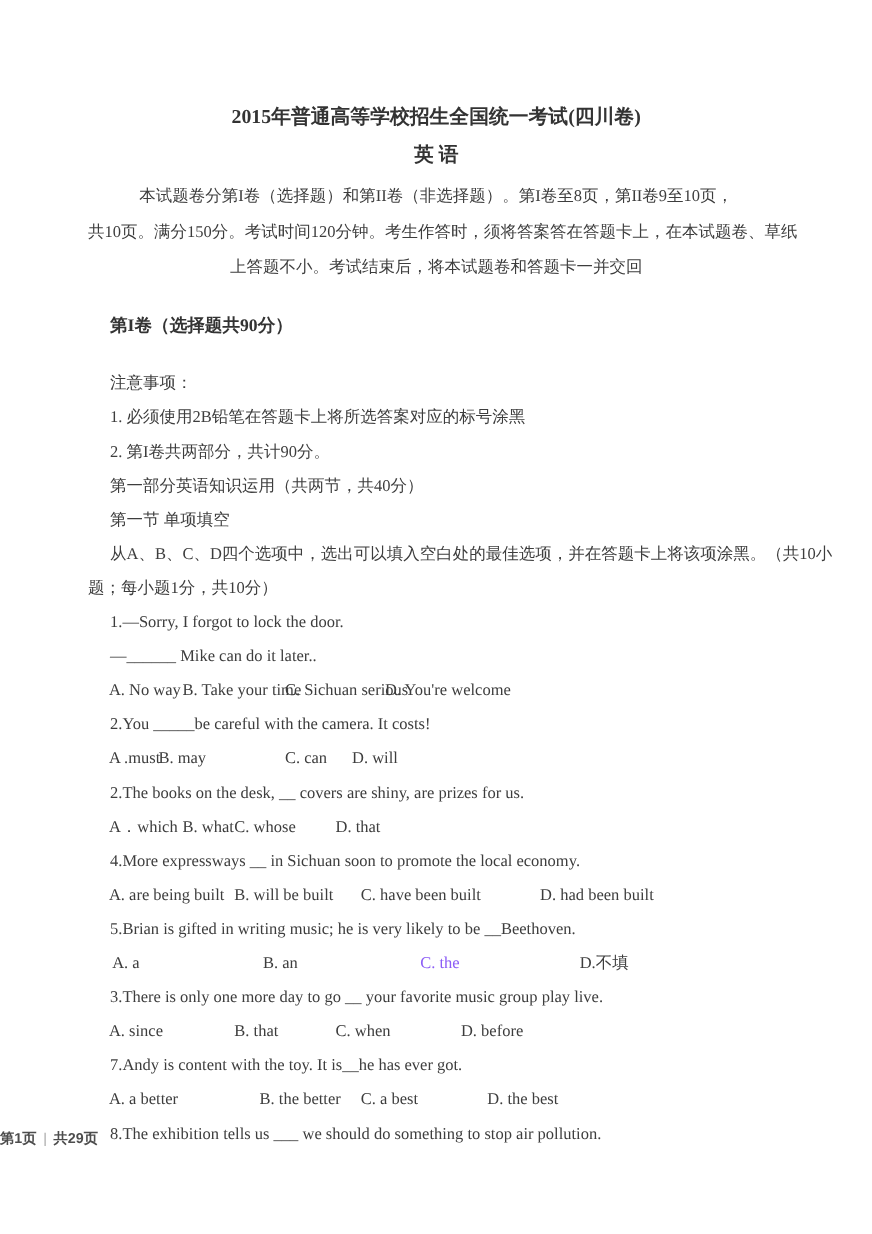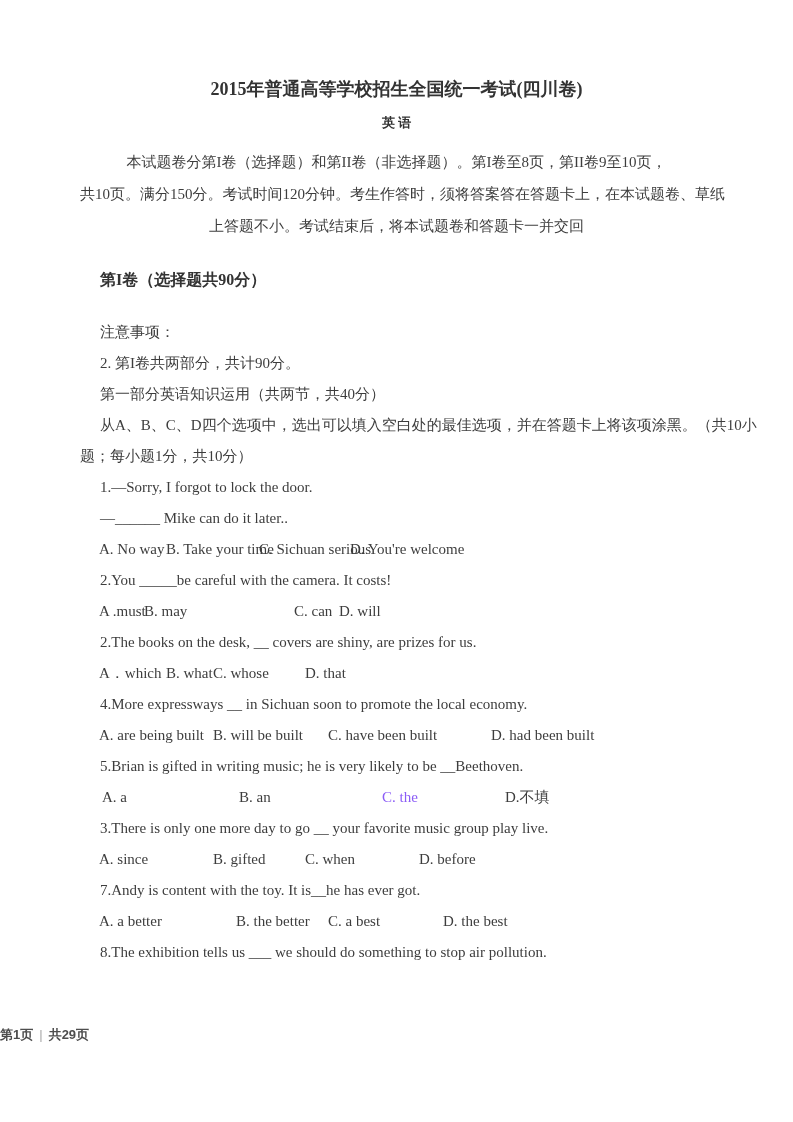--- a/index.html
+++ b/index.html
@@ -6,33 +6,33 @@
   .page {
     position: relative;
     width: 793px;
     height: 1122px;
     margin: 0 auto;
     background: #ffffff;
     font-family: "Liberation Serif", "DejaVu Serif", serif;
     color: #3d3d3d;
     overflow: hidden;
   }
-  .content { padding: 0 80px; }
+  .content { padding: 17px 80px; }
   .title {
     padding-top: 76px;
     text-align: center;
     font-size: 18px;
     font-weight: bold;
     color: #333333;
     line-height: 26px;
   }
   .subject {
     margin-top: 8px;
     text-align: center;
-    font-size: 13px;
+    font-size: 18px;
     font-weight: bold;
     color: #333333;
     line-height: 26px;
   }
   .intro { margin-top: 10px; }
   .intro .line { text-align: center; line-height: 32px; padding-left: 0; }
   .line {
     font-size: 15px;
     line-height: 31px;
     padding-left: 20px;
@@ -76,68 +76,70 @@
     <div class="title">2015年普通高等学校招生全国统一考试(四川卷)</div>
     <div class="subject">英 语</div>
     <div class="intro" id="intro">
         <div class="line">本试题卷分第I卷（选择题）和第II卷（非选择题）。第I卷至8页，第II卷9至10页，</div>
         <div class="line">共10页。满分150分。考试时间120分钟。考生作答时，须将答案答在答题卡上，在本试题卷、草纸</div>
         <div class="line">上答题不小。考试结束后，将本试题卷和答题卡一并交回</div>
       </div>
     <div class="sec-heading">第I卷（选择题共90分）</div>
     <div class="line notice">注意事项：</div>
     <div id="notes">
+        <div class="line">1. 必须使用2B铅笔在答题卡上将所选答案对应的标号涂黑</div>
         <div class="line">2. 第I卷共两部分，共计90分。</div>
       </div>
     <div class="line">第一部分英语知识运用（共两节，共40分）</div>
+    <div class="line">第一节 单项填空</div>
     <div id="instructions">
         <div class="line">从A、B、C、D四个选项中，选出可以填入空白处的最佳选项，并在答题卡上将该项涂黑。（共10小</div>
         <div class="line noindent">题；每小题1分，共10分）</div>
       </div>
     <div id="questions">
         <div class="line">1.—Sorry, I forgot to lock the door.</div>
         <div class="line">—______ Mike can do it later..</div>
         <div class="opt-row">
           <span class="opt" style="left: 19px;">A. No way</span>
           <span class="opt" style="left: 86px;">B. Take your time</span>
           <span class="opt" style="left: 179px;">C. Sichuan serious</span>
           <span class="opt" style="left: 270px;">D. You're welcome</span>
         </div>
         <div class="line">2.You _____be careful with the camera. It costs!</div>
         <div class="opt-row">
           <span class="opt" style="left: 19px;">A .must</span>
           <span class="opt" style="left: 64px;">B. may</span>
-          <span class="opt" style="left: 179px; margin-left: 35px;">C. can</span>
-          <span class="opt" style="left: 259px;">D. will</span>
+          <span class="opt" style="left: 179px;">C. can</span>
+          <span class="opt" style="left: 240px;">D. will</span>
         </div>
         <div class="line">2.The books on the desk, __ covers are shiny, are prizes for us.</div>
         <div class="opt-row">
           <span class="opt" style="left: 19px;">A．which</span>
           <span class="opt" style="left: 86px;">B. what</span>
           <span class="opt" style="left: 133px;">C. whose</span>
           <span class="opt" style="left: 225px;">D. that</span>
         </div>
         <div class="line">4.More expressways __ in Sichuan soon to promote the local economy.</div>
         <div class="opt-row">
           <span class="opt" style="left: 19px;">A. are being built</span>
           <span class="opt" style="left: 133px;">B. will be built</span>
           <span class="opt" style="left: 248px;">C. have been built</span>
           <span class="opt" style="left: 363px; margin-left: 48px;">D. had been built</span>
         </div>
         <div class="line">5.Brian is gifted in writing music; he is very likely to be __Beethoven.</div>
         <div class="opt-row">
           <span class="opt" style="left: 22px;">A. a</span>
           <span class="opt" style="left: 159px;">B. an</span>
           <span class="opt" style="left: 302px; color: #8b5cf6;">C. the</span>
-          <span class="opt" style="left: 425px; text-align: center;">D.不填</span>
+          <span class="opt" style="left: 447px; text-align: center;">D.不填</span>
         </div>
         <div class="line">3.There is only one more day to go __ your favorite music group play live.</div>
         <div class="opt-row">
           <span class="opt" style="left: 19px;">A. since</span>
-          <span class="opt" style="left: 133px;">B. gifted</span>
+          <span class="opt" style="left: 133px;">B. that</span>
           <span class="opt" style="left: 225px;">C. when</span>
           <span class="opt" style="left: 339px;">D. before</span>
         </div>
         <div class="line">7.Andy is content with the toy. It is__he has ever got.</div>
         <div class="opt-row">
           <span class="opt" style="left: 19px;">A. a better</span>
           <span class="opt" style="left: 156px;">B. the better</span>
           <span class="opt" style="left: 248px;">C. a best</span>
           <span class="opt" style="left: 363px;">D. the best</span>
         </div>

